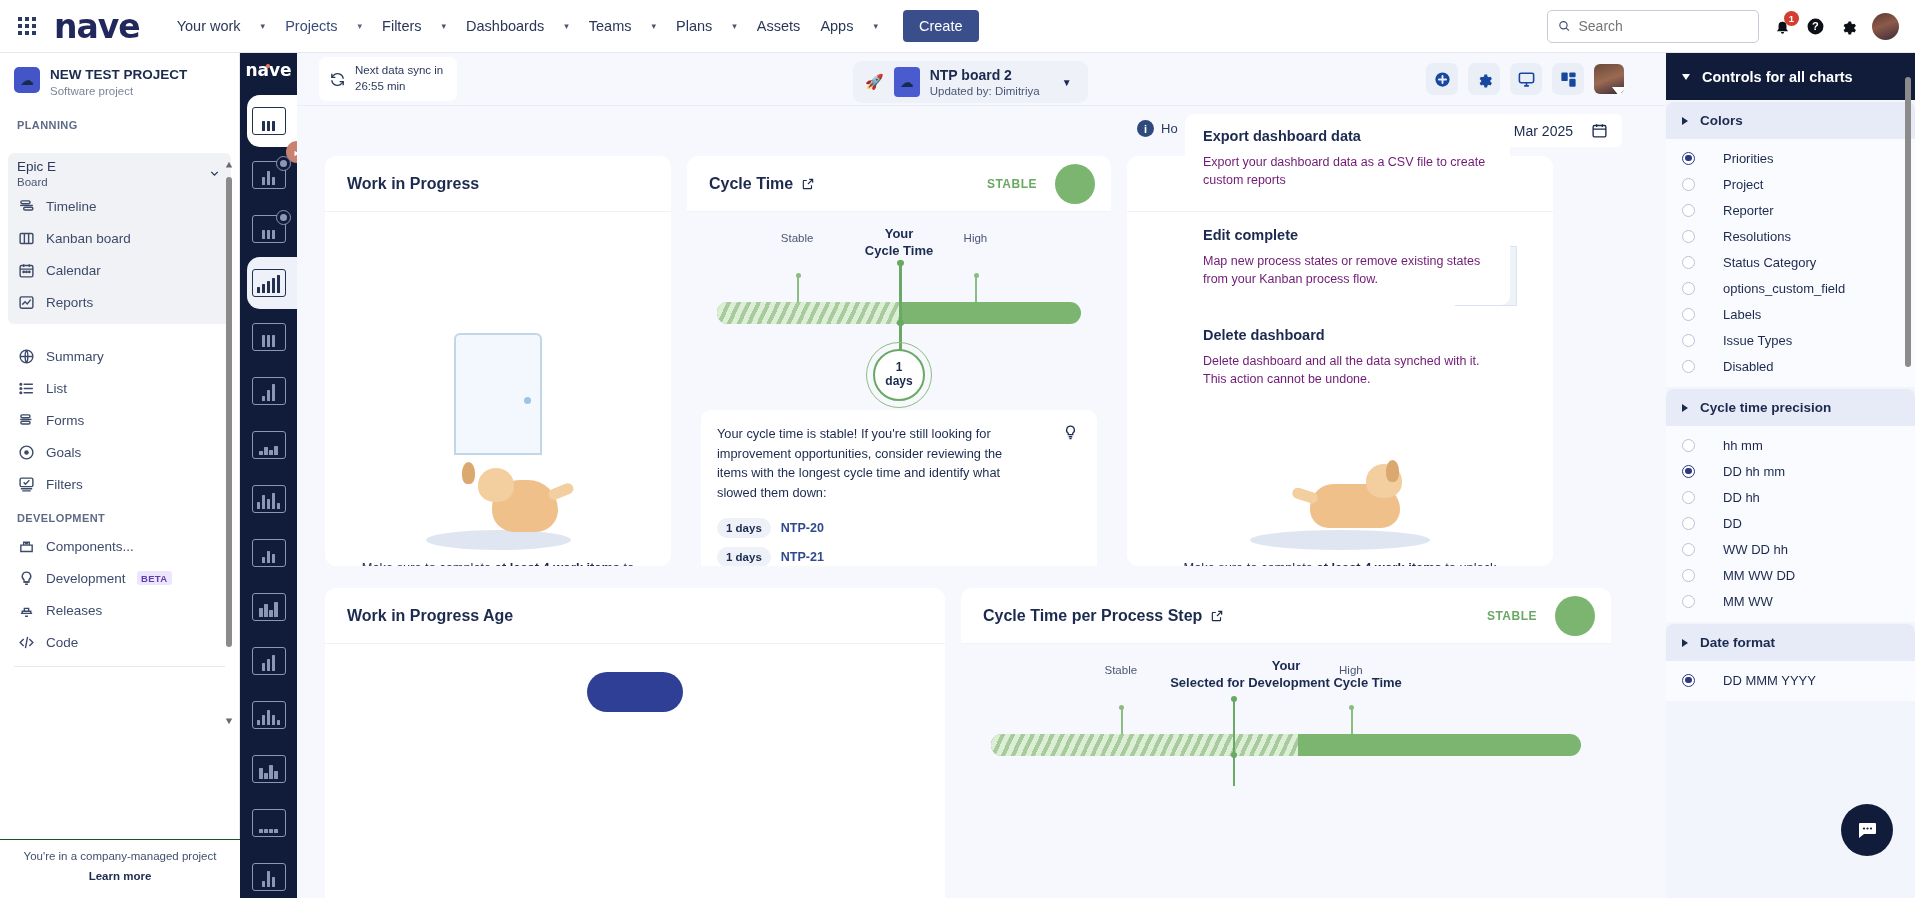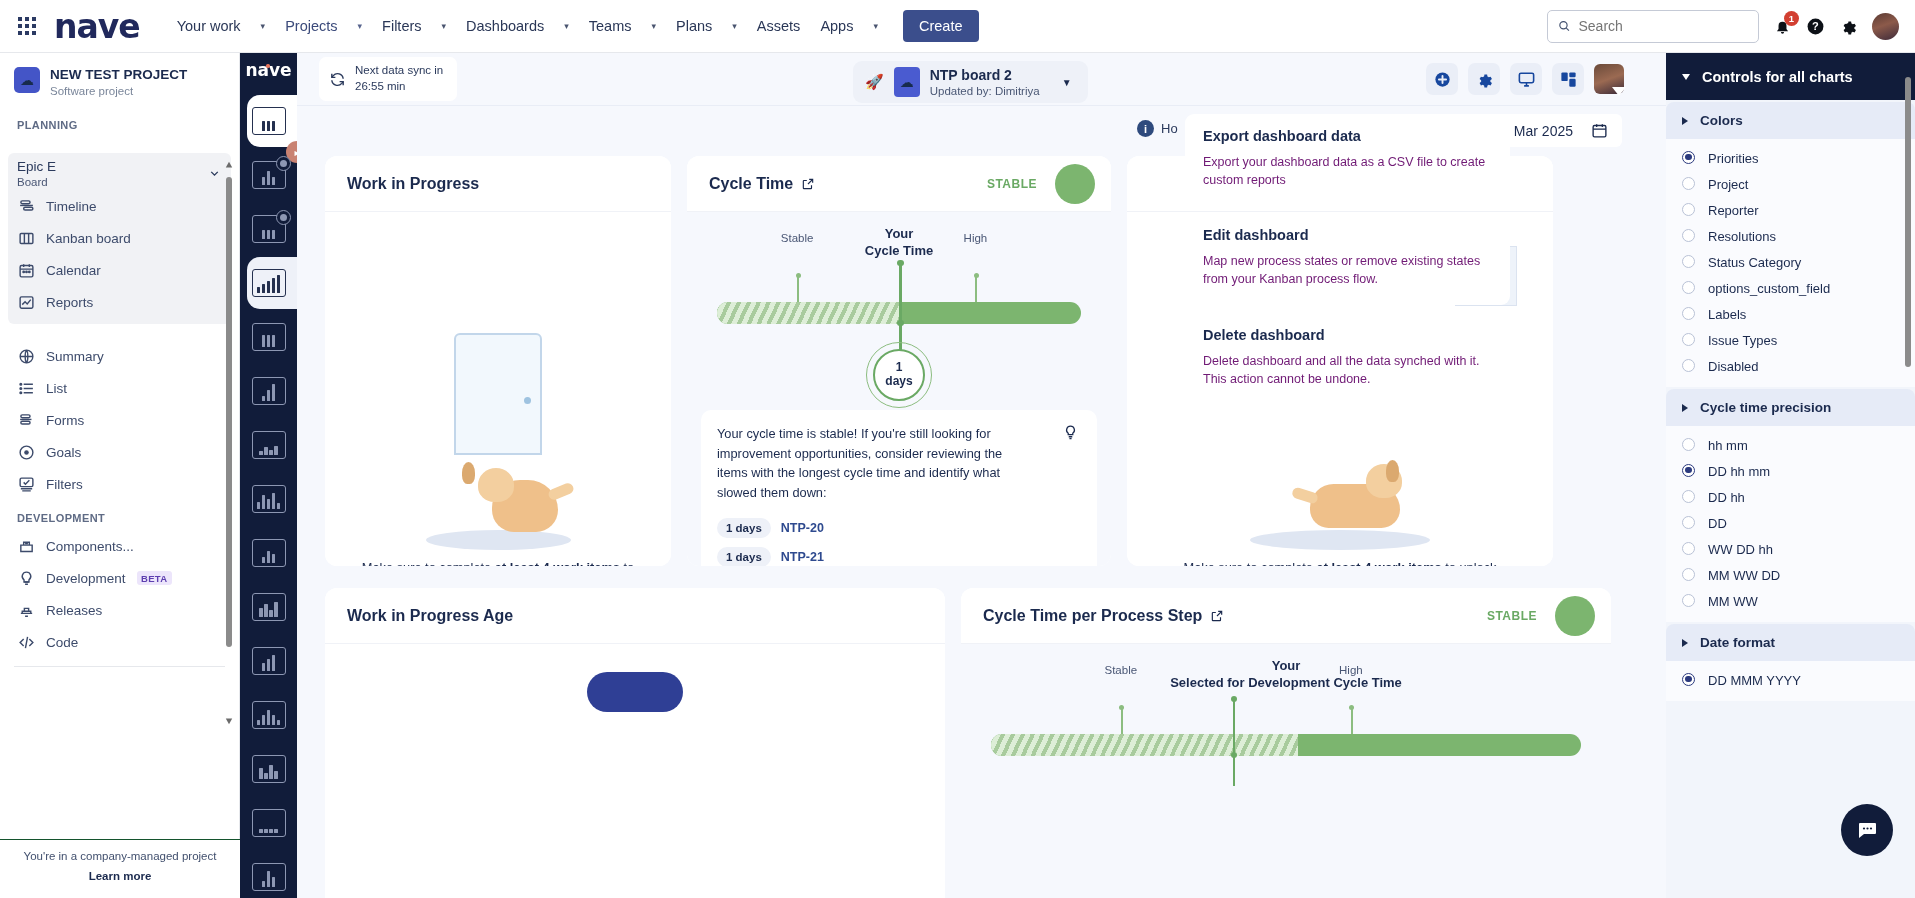--- a/index.html
+++ b/index.html
@@ -306,21 +306,21 @@
   }
   .ctrl-head .t { font-size: 14.5px; font-weight: 700; }
   .ctrl-sec-head {
     background: #e6ebf7; padding: 11px 16px; display: flex; align-items: center; gap: 12px;
     cursor: pointer; border-radius: 8px 8px 0 0; margin-top: 2px;
   }
   .ctrl-sec-head .t { font-size: 13.5px; font-weight: 700; color: #1b2a4e; }
   .tri-right { width: 0; height: 0; border-left: 6px solid #1b2a4e; border-top: 4px solid transparent; border-bottom: 4px solid transparent; }
   .tri-down  { width: 0; height: 0; border-top: 6px solid #fff; border-left: 4.5px solid transparent; border-right: 4.5px solid transparent; }
   .ctrl-opts { background: #fafbfe; padding: 6px 0 8px 0; }
-  .opt { display: flex; gap: 13px; padding: 5.5px 16px; cursor: pointer; }
+  .opt { display: flex; align-items: center; gap: 28px; padding: 5.5px 16px; cursor: pointer; }
   .radio {
     width: 13px; height: 13px; border-radius: 50%; border: 1.5px solid #b9c2d6;
     background: #fff; flex: 0 0 13px; position: relative;
   }
   .radio.on { border-color: #2b3a7e; }
   .radio.on::after {
     content: ''; position: absolute; left: 2.3px; top: 2.3px; width: 6.4px; height: 6.4px;
     border-radius: 50%; background: #2b3a7e;
   }
   .opt .lbl { font-size: 13px; color: #1b2a4e; }
@@ -956,21 +956,21 @@
 
     </div>
   </div>
 
   <div class="menu">
     <div class="menu-item">
       <div class="mt">Export dashboard data</div>
       <div class="md">Export your dashboard data as a CSV file to create custom reports</div>
     </div>
     <div class="menu-item">
-      <div class="mt">Edit dashboard</div>
+      <div class="mt">Edit complete</div>
       <div class="md">Map new process states or remove existing states from your Kanban process flow.</div>
     </div>
     <div class="menu-item">
       <div class="mt">Delete dashboard</div>
       <div class="md">Delete dashboard and all the data synched with it. This action cannot be undone.</div>
     </div>
   </div>
 
   <div class="controls">
     <div class="ctrl-head">

